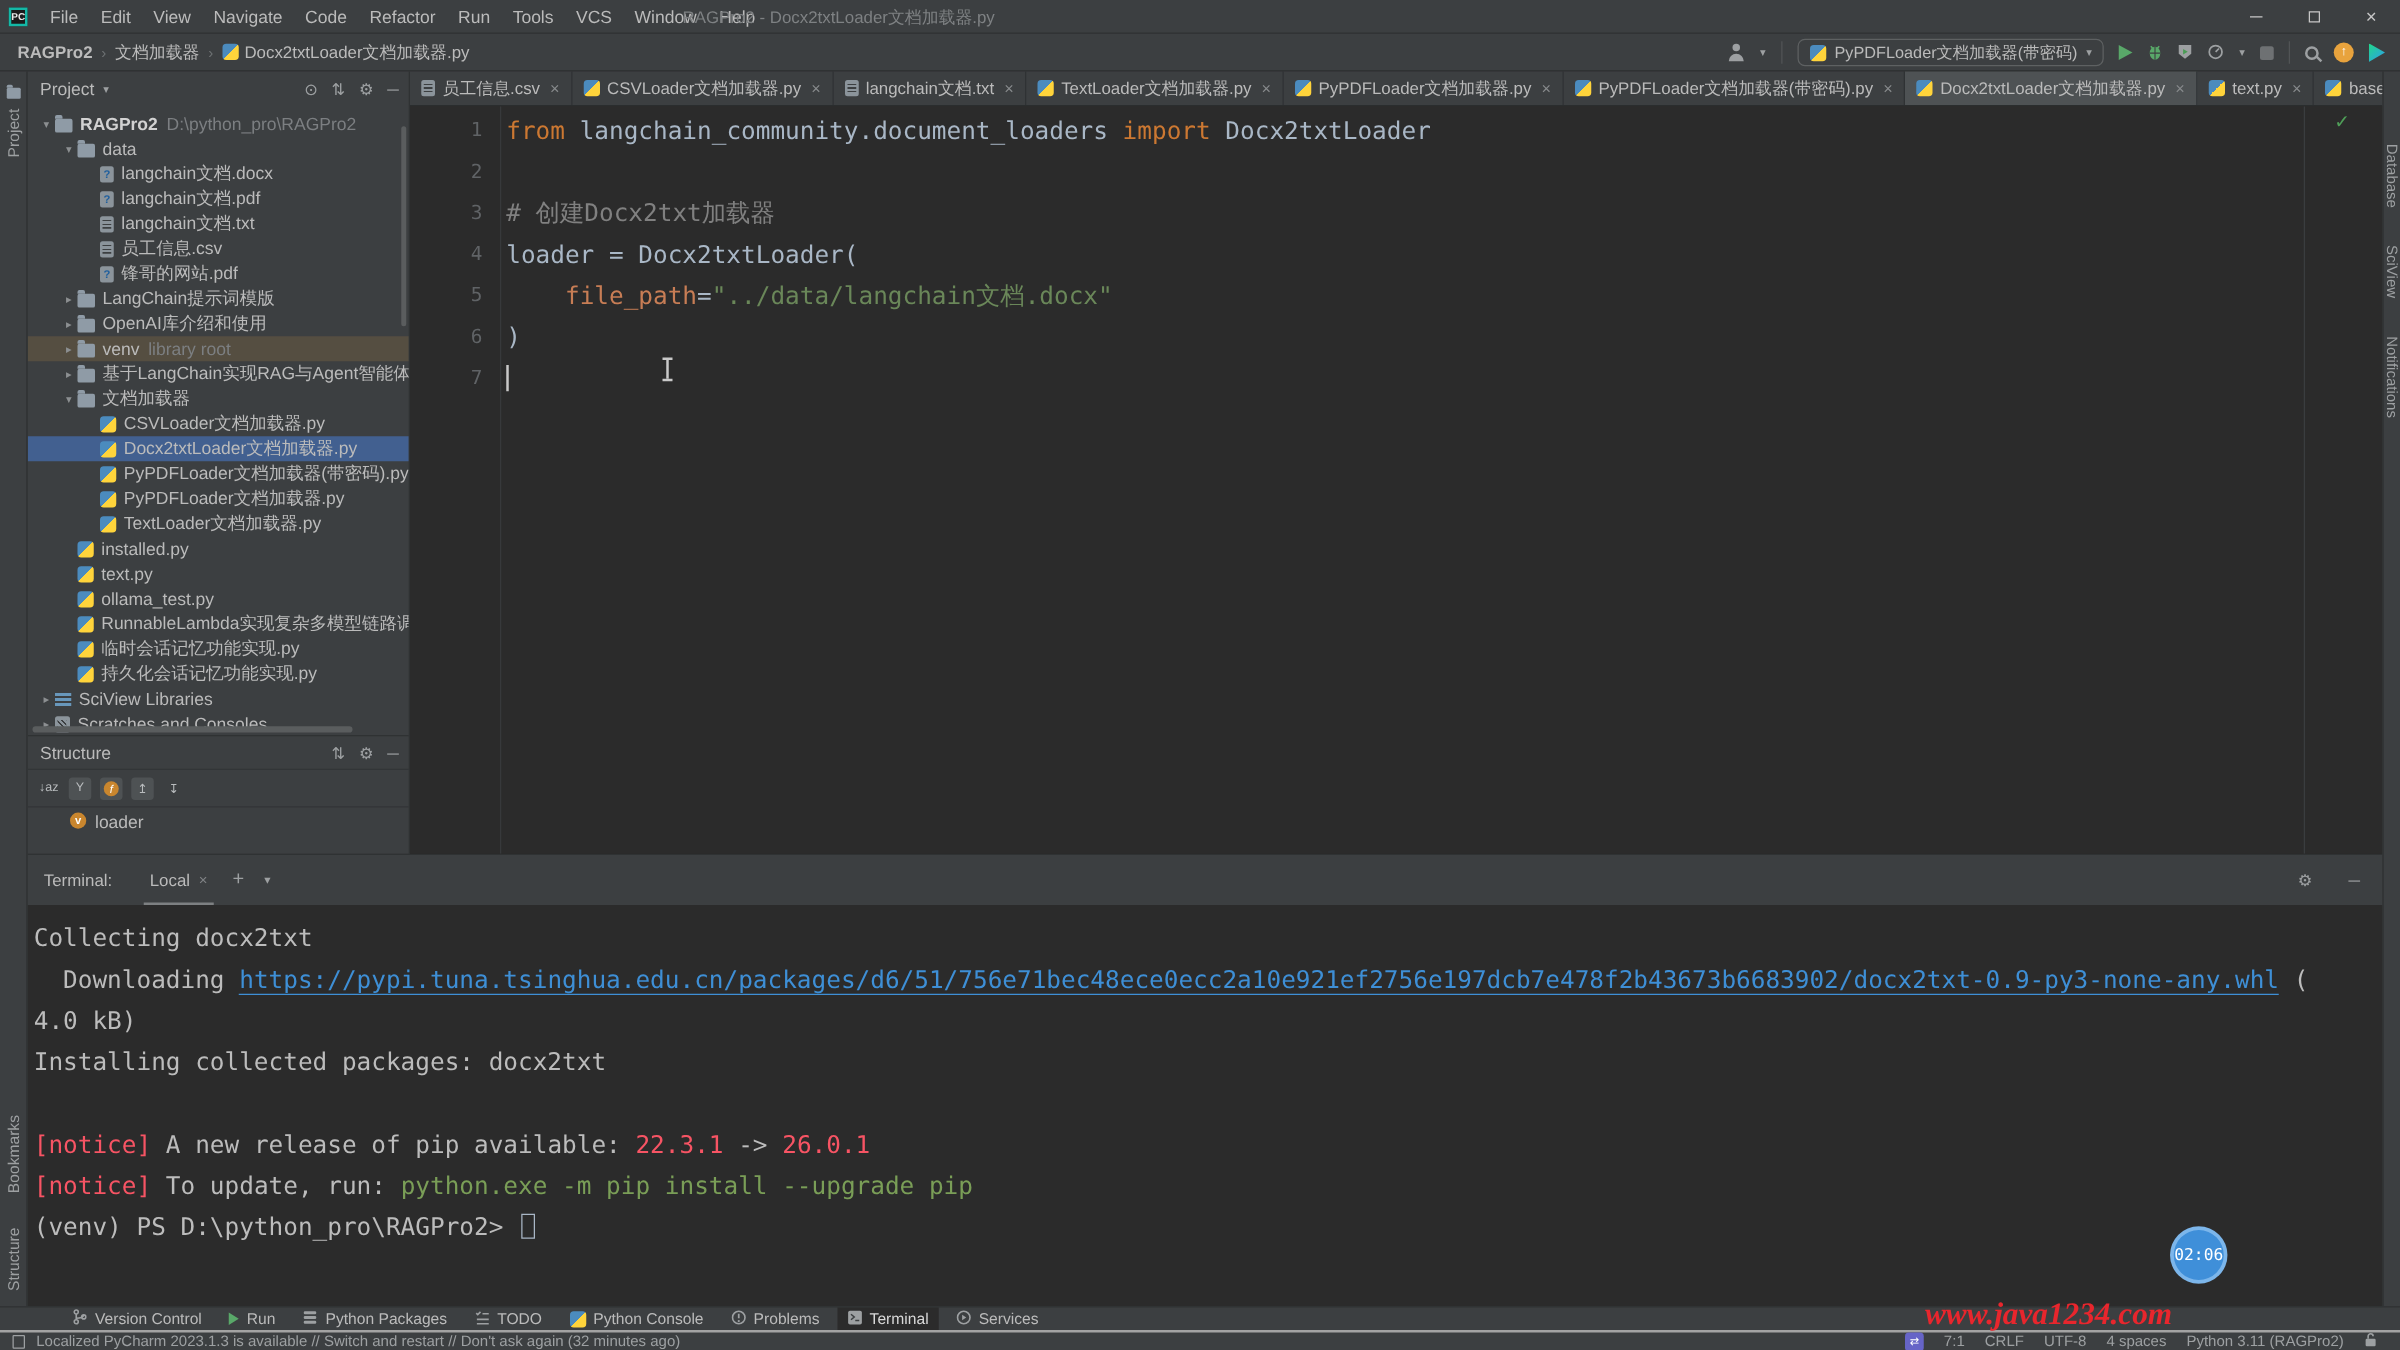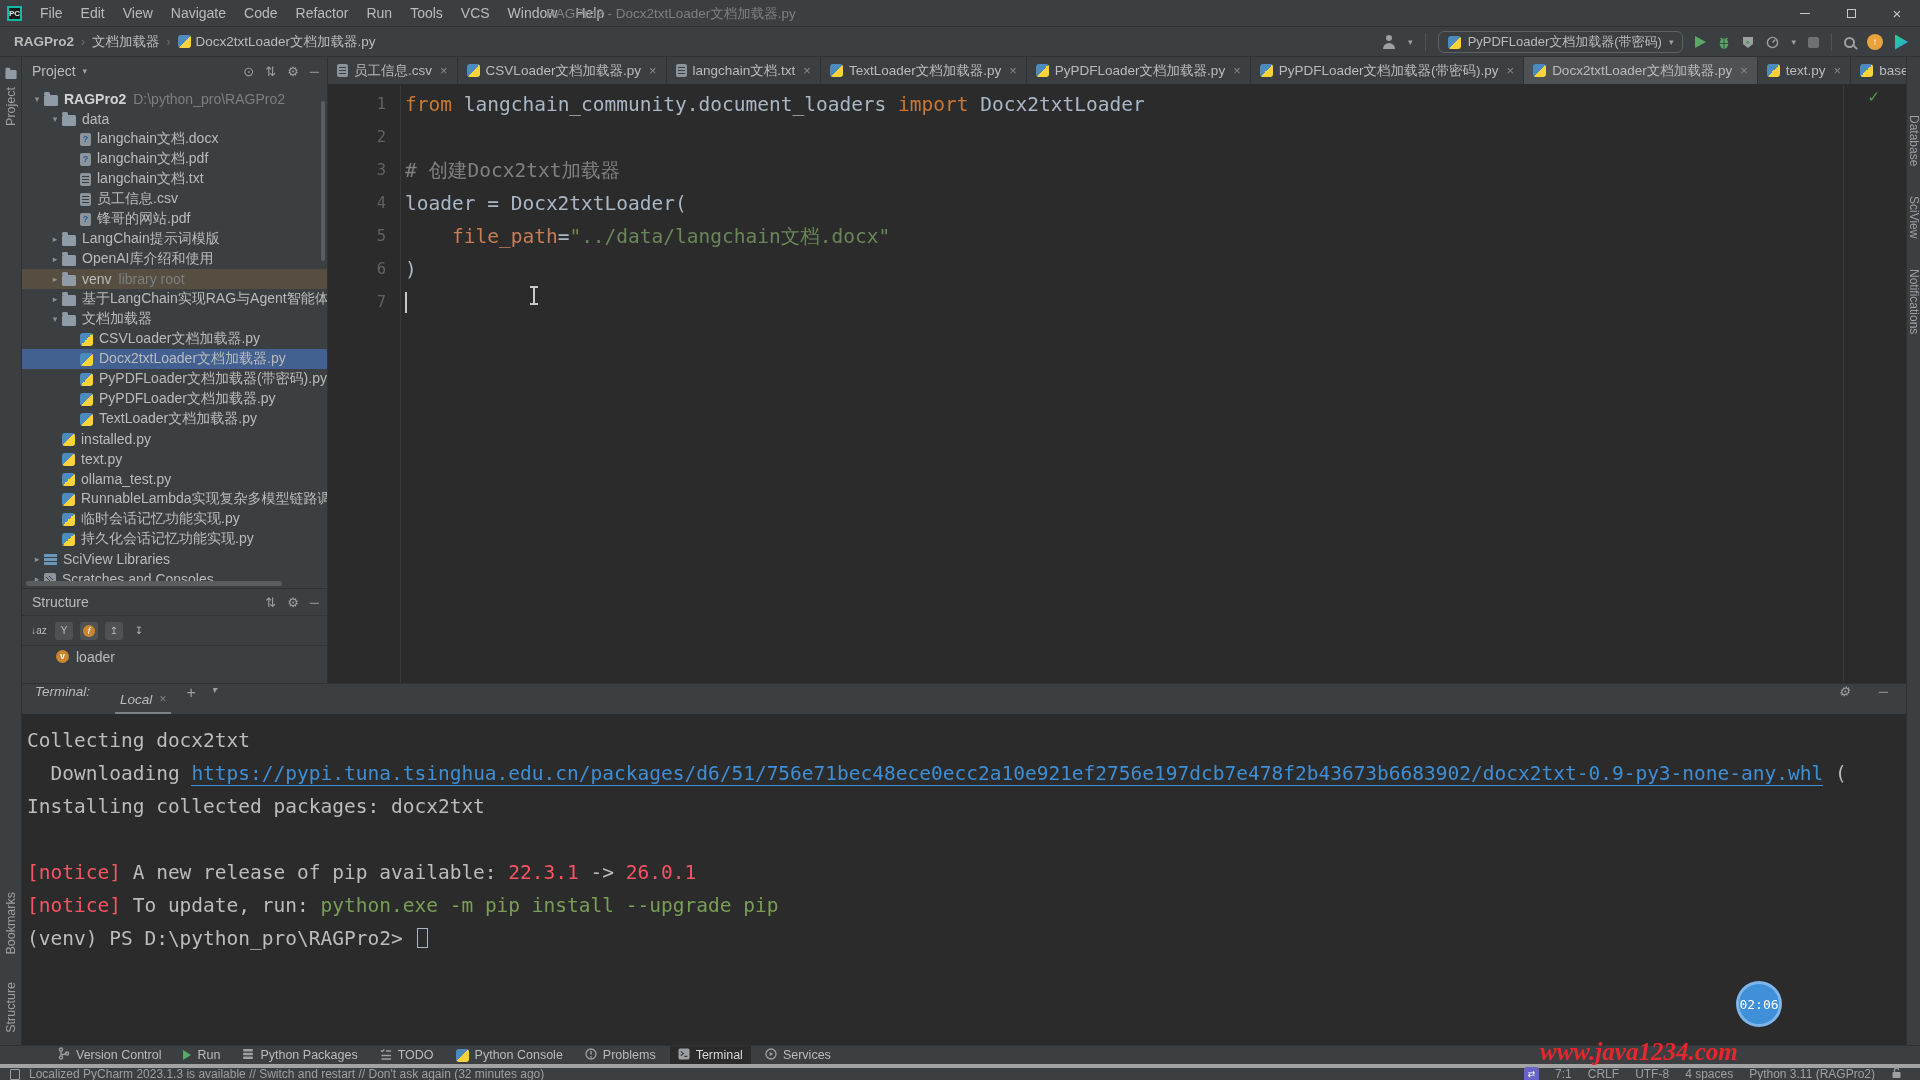--- a/index.html
+++ b/index.html
@@ -133,21 +133,21 @@
   .tk-param { color:#c77d55; }
   .tk-str { color:#6a8759; }
   .caret { display:inline-block; width:2px; height:21px; background:#c8c8c8; vertical-align:-4px; }
   .editor-check { position:absolute; right:26px; top:3px; color:#4f9e58; font-size:15px; }
   .ibeam { position:absolute; left:205px; top:203px; width:2px; height:15px; background:#c9c9c9; }
   .ibeam::before, .ibeam::after { content:""; position:absolute; left:-3px; width:8px; height:2px; background:#c9c9c9; }
   .ibeam::before { top:-2px; } .ibeam::after { bottom:-2px; }
   
   .terminal { position:absolute; left:22px; top:683px; right:14px; bottom:35px; background:#2b2b2b;
     border-top:1px solid #2f3233; z-index:8; }
-  .term-header { height:30px; background:#3c3f41; display:flex; align-items:flex-start; position:relative;font-style:italic; }
+  .term-header { height:40px; background:#3c3f41; display:flex; align-items:center; position:relative; }
   .term-title { margin-left:13px; font-size:13.5px; color:#bbbbbb; }
   .term-tab { margin-left:30px; height:100%; display:flex; align-items:center; gap:7px; position:relative; font-size:13.5px; }
   .term-tab .close { color:#808385; font-size:12px; }
   .term-tab::after { content:""; position:absolute; left:-5px; right:-5px; bottom:0; height:2px; background:#7d8082; }
   .term-plus { margin-left:20px; color:#9da0a2; font-size:16px; }
   .term-chev { margin-left:16px; color:#9da0a2; font-size:10px; }
   .term-header .right-icons { position:absolute; right:18px; display:flex; gap:18px; }
   .term-content { padding:10px 0 0 5px; }
   .t-line { height:33px; line-height:33px; font-family:"DejaVu Sans Mono", monospace;
     font-size:19.5px; white-space:pre; color:#bcbcbc; }
@@ -157,21 +157,21 @@
   .tt-green { color:#7a9e57; }
   .t-cursor { display:inline-block; width:11px; height:20px; border:1.5px solid #a9b7c6;
     vertical-align:-3px; margin-left:3px; }
   
   .bottom-toolbar { position:absolute; left:0; right:0; bottom:16px; height:19px; background:#3c3f41;
     border-top:1px solid #2f3233; display:flex; align-items:center; padding-left:50px; gap:6px;
     font-size:12.5px; color:#bbbbbb; z-index:25; }
   .bt-item { display:flex; align-items:center; gap:6px; padding:0 8px; height:100%; }
   .bt-item.active { background:#2b2b2b; color:#d8d8d8; }
   .statusbar { position:absolute; left:0; right:0; bottom:0; height:16px; background:#3c3f41;
-    border-top:4px solid #a3a3a3; display:flex; align-items:center; font-size:12px; color:#9da0a2; z-index:25; }
+    border-top:2px solid #a3a3a3; display:flex; align-items:center; font-size:12px; color:#9da0a2; z-index:25; }
   .sb-msg-icon { width:10px; height:11px; border:1px solid #9da0a2; border-radius:1px; margin:0 9px 0 10px; }
   .sb-right { position:absolute; right:18px; display:flex; align-items:center; gap:16px; }
   
   .watermark { position:absolute; left:1540px; top:1038px; font-family:"Liberation Serif", serif;
     font-weight:bold; font-style:italic; font-size:25px; color:#e8262d; z-index:40; white-space:nowrap; }
   .timer-bubble { position:absolute; left:1736px; top:981px; width:46px; height:46px; border-radius:50%;
     background:#3f8fd9; border:3px solid rgba(145,195,240,0.75); color:#fff; z-index:41;
     display:flex; align-items:center; justify-content:center; font-size:13px;
     font-family:"DejaVu Sans Mono", monospace; }
 </style>
@@ -507,20 +507,21 @@
     <span class="term-plus">+</span>
     <span class="term-chev">▾</span>
     <span class="right-icons">
       <span class="ph-icon">⚙</span>
       <span class="ph-icon">─</span>
     </span>
   </div>
   <div class="term-content">
       <div class="t-line"><span class="tt-plain">Collecting docx2txt</span></div>
       <div class="t-line"><span class="tt-plain">  Downloading </span><span class="tt-link">https://pypi.tuna.tsinghua.edu.cn/packages/d6/51/756e71bec48ece0ecc2a10e921ef2756e197dcb7e478f2b43673b6683902/docx2txt-0.9-py3-none-any.whl</span><span class="tt-plain"> (</span></div>
+      <div class="t-line"><span class="tt-plain">4.0 kB)</span></div>
       <div class="t-line"><span class="tt-plain">Installing collected packages: docx2txt</span></div>
       <div class="t-line">&nbsp;</div>
       <div class="t-line"><span class="tt-red">[notice]</span><span class="tt-plain"> A new release of pip available: </span><span class="tt-red">22.3.1</span><span class="tt-plain"> -&gt; </span><span class="tt-red">26.0.1</span></div>
       <div class="t-line"><span class="tt-red">[notice]</span><span class="tt-plain"> To update, run: </span><span class="tt-green">python.exe -m pip install --upgrade pip</span></div>
       <div class="t-line"><span class="tt-plain">(venv) PS D:\python_pro\RAGPro2&gt; </span><span class="t-cursor"></span></div>
     </div>
 </div>
 
 <div class="bottom-toolbar">
     <div class="bt-item">

